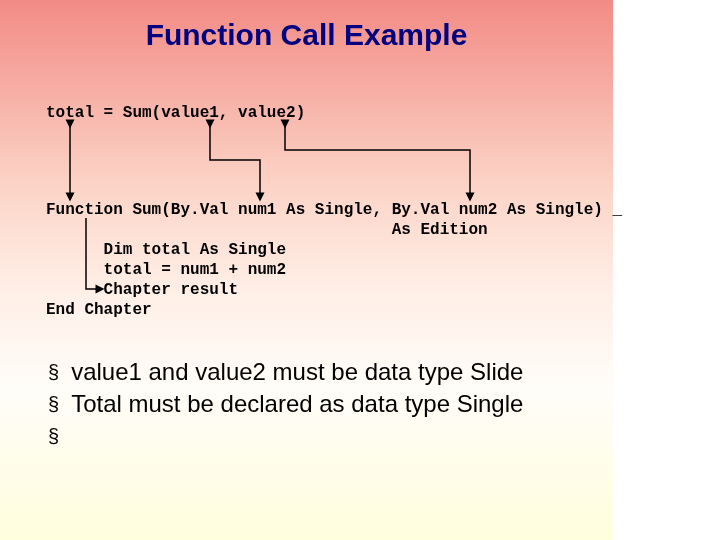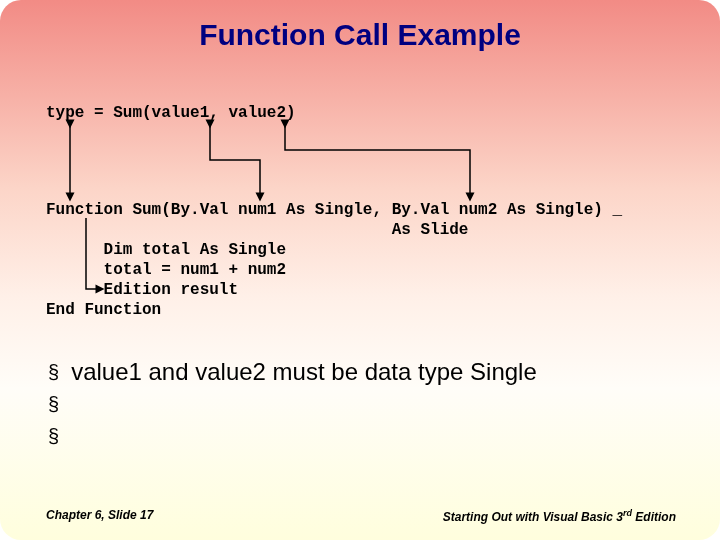--- a/index.html
+++ b/index.html
@@ -5,31 +5,30 @@
   html, body {
     margin: 0;
     padding: 0;
     width: 720px;
     height: 540px;
     overflow: hidden;
     font-family: Arial, Helvetica, sans-serif;
   }
   .slide {
     position: relative;
-    width: 720px;
+    width: 613px;
     height: 540px;
     background: linear-gradient(to bottom,
       #f28b85 0%,
       #f7b1a7 18%,
       #fcd5c8 35%,
       #fff0e8 55%,
       #fffdf8 72%,
       #fffedd 100%);
     box-sizing: border-box;
-    border-radius: 21px;
   }
   .title {
     position: absolute;
     top: 18px;
     left: 0;
     width: 100%;
     text-align: center;
     font-size: 30px;
     font-weight: bold;
     color: #000080;
@@ -89,58 +88,53 @@
     font-size: 9px;
   }
 </style>
 </head>
 <body>
 
 <div class="slide">
 
   <div class="title">Function Call Example</div>
 
-  <div class="code-block code1">type = Sum(value1, value2)</div>
+  <div class="code-block code1">total = Sum(value1, value2)</div>
 
   <svg class="svg-lines" width="720" height="540">
     <defs>
       <marker id="arrowhead" markerWidth="8" markerHeight="8" refX="4" refY="4" orient="auto">
         <path d="M1,1 L7,4 L1,7 Z" fill="#000"></path>
       </marker>
     </defs>
 
     <line x1="70" y1="124" x2="70" y2="197" stroke="#000" stroke-width="1.5" marker-start="url(#arrowhead)" marker-end="url(#arrowhead)"></line>
 
     <polyline points="210,124 210,160 260,160 260,197" fill="none" stroke="#000" stroke-width="1.5" marker-start="url(#arrowhead)" marker-end="url(#arrowhead)"></polyline>
 
     <polyline points="285,124 285,150 470,150 470,197" fill="none" stroke="#000" stroke-width="1.5" marker-start="url(#arrowhead)" marker-end="url(#arrowhead)"></polyline>
 
     <polyline points="86,218 86,289 100,289" fill="none" stroke="#000" stroke-width="1.5" marker-end="url(#arrowhead)"></polyline>
   </svg>
 
   <div class="code-block code2"><span>Function Sum(By.Val num1 As Single, By.Val num2 As Single) _</span>
-<span>                                    As Slide</span>
+<span>                                    As Edition</span>
 <span>      Dim total As Single</span>
 <span>      total = num1 + num2</span>
-<span>      Edition result</span>
-<span>End Function</span></div>
+<span>      Chapter result</span>
+<span>End Chapter</span></div>
 
   <div class="bullets">
     <div class="bullet-row">
       <div class="bullet-mark">§</div>
-      <div class="bullet-text">value1 and value2 must be data type Single</div>
+      <div class="bullet-text">value1 and value2 must be data type Slide</div>
     </div>
     <div class="bullet-row">
       <div class="bullet-mark">§</div>
+      <div class="bullet-text">Total must be declared as data type Single</div>
     </div>
     <div class="bullet-row">
       <div class="bullet-mark">§</div>
     </div>
   </div>
 
-  <div class="footer">
-    <div>Chapter 6, Slide 17</div>
-    <div>
-      <span>Starting Out with Visual Basic 3</span><sup>rd</sup><span> Edition</span>
-    </div>
-  </div>
 
 </div>
 
 </body></html>

